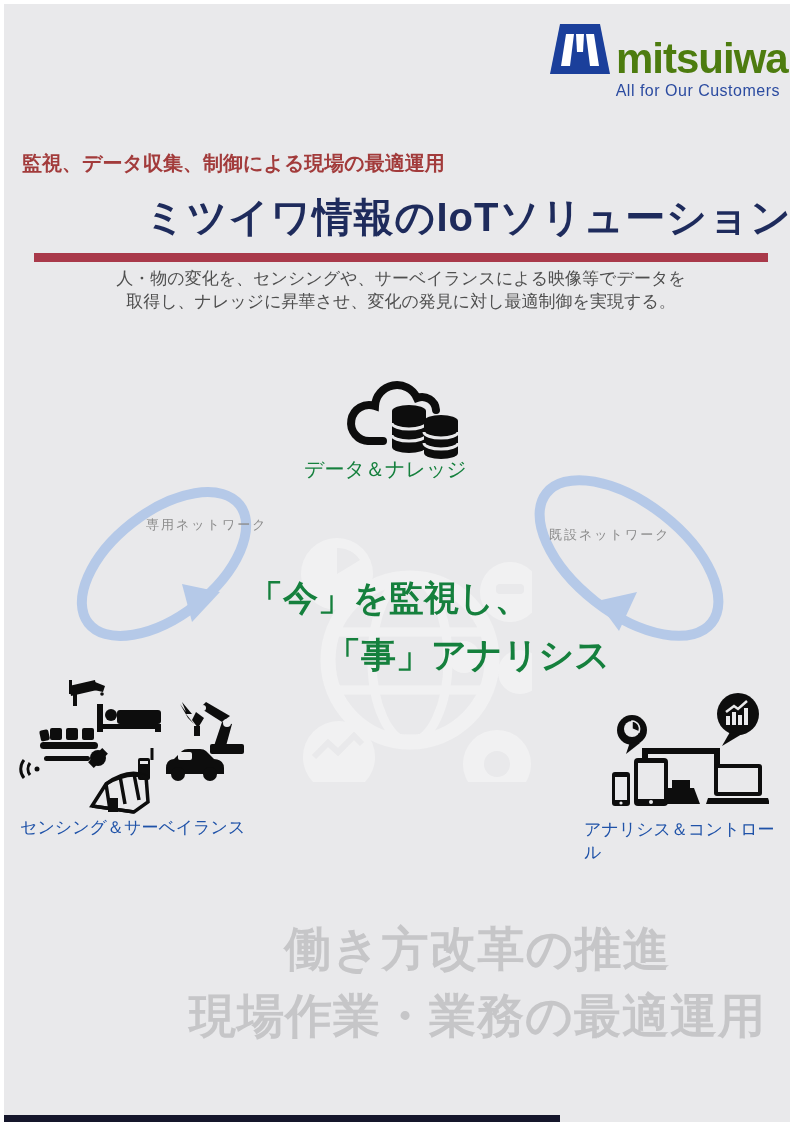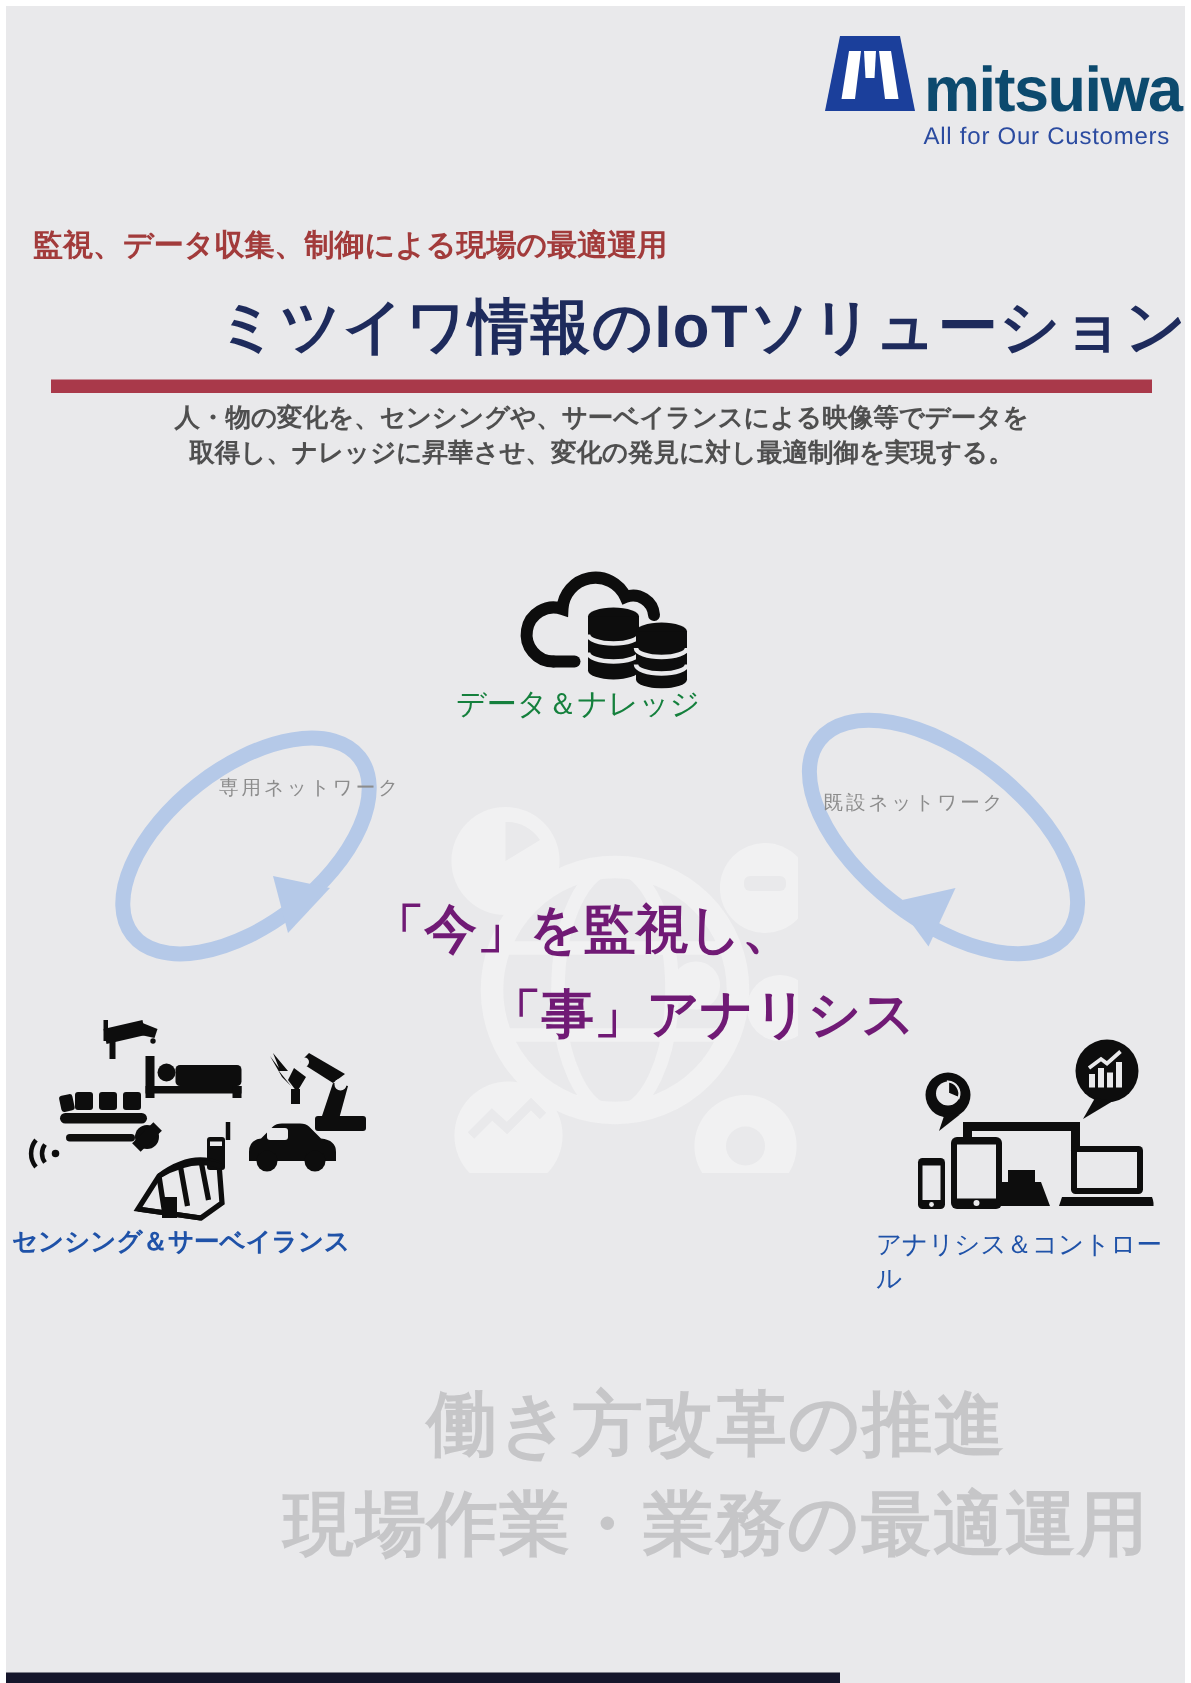--- a/index.html
+++ b/index.html
@@ -5,48 +5,48 @@
   html,body{margin:0;padding:0;}
   body{font-family:"Liberation Sans","DejaVu Sans",sans-serif;background:#cfcfcf;}
   .page{position:relative;width:794px;height:1122px;margin:0 auto;background:#e9e9eb;
         border-left:4px solid #fff;border-top:4px solid #fff;border-right:4px solid #fff;
         box-sizing:border-box;overflow:hidden;}
 
   
   .logo{position:absolute;top:18px;right:10px;width:230px;}
   .logo-row{display:flex;align-items:flex-end;}
   .logo-mark{flex:0 0 auto;}
-  .logo-word{font-size:42px;font-weight:bold;color:#0c4a6e;letter-spacing:-1px;line-height:1;margin-left:6px;}
+  .logo-word{font-size:42px;font-weight:bold;color:#4d7c0f;letter-spacing:-1px;line-height:1;margin-left:6px;}
   .logo-tag{font-size:16px;color:#2b4ba0;margin-top:2px;text-align:right;padding-left:10px;letter-spacing:.5px;}
 
   
   .kicker{position:absolute;left:18px;top:146px;font-size:20px;font-weight:bold;color:#a23b3b;}
   .title{position:absolute;left:0;top:186px;width:778px;text-align:right;font-size:40px;
          font-weight:bold;color:#1e2b5c;letter-spacing:1px;padding-left:10px;}
   .rule{position:absolute;left:30px;top:249px;width:734px;height:9px;background:#a9394a;}
   .intro{position:absolute;left:47px;top:264px;width:700px;text-align:center;color:#4f4f4f;
-         font-size:17px;line-height:1.35;font-weight:bold;}
+         font-size:17px;line-height:1.35;}
 
   
   .cloud-wrap{position:absolute;left:333px;top:363px;}
   .cloud-label{position:absolute;left:300px;top:452px;width:180px;
                color:#15803d;font-size:20px;}
   .net-label{position:absolute;color:#8c8c8c;font-size:13px;letter-spacing:2px;}
   .net-left{left:142px;top:512px;}
   .net-right{left:545px;top:522px;}
   .arrow-left{position:absolute;left:58px;top:460px;}
   .arrow-right{position:absolute;left:505px;top:452px;}
   .watermark{position:absolute;left:278px;top:528px;opacity:.62;}
-  .center-copy{position:absolute;left:244px;top:588px;color:#701a75;font-weight:bold;
+  .center-copy{position:absolute;left:244px;top:566px;color:#15803d;font-weight:bold;
                font-size:35px;line-height:1.62;white-space:nowrap;}
   .center-copy .l2{padding-left:78px;}
   .cluster-left{position:absolute;left:8px;top:672px;}
   .cluster-right{position:absolute;left:600px;top:688px;}
   .cluster-label{position:absolute;color:#1f52a8;font-size:17px;}
-  .cl-left{left:4px;top:812px;font-weight:bold;}
+  .cl-left{left:16px;top:812px;}
   .cl-right{left:580px;top:814px;}
 
   
   .benefits{position:absolute;right:24px;top:912px;text-align:center;color:#c6c6c8;
             font-weight:bold;font-size:47px;line-height:1.42;letter-spacing:1px;}
   .footer-strip{position:absolute;left:0;bottom:0;width:556px;height:7px;background:#15162b;}
 </style>
 </head>
 <body>
 

